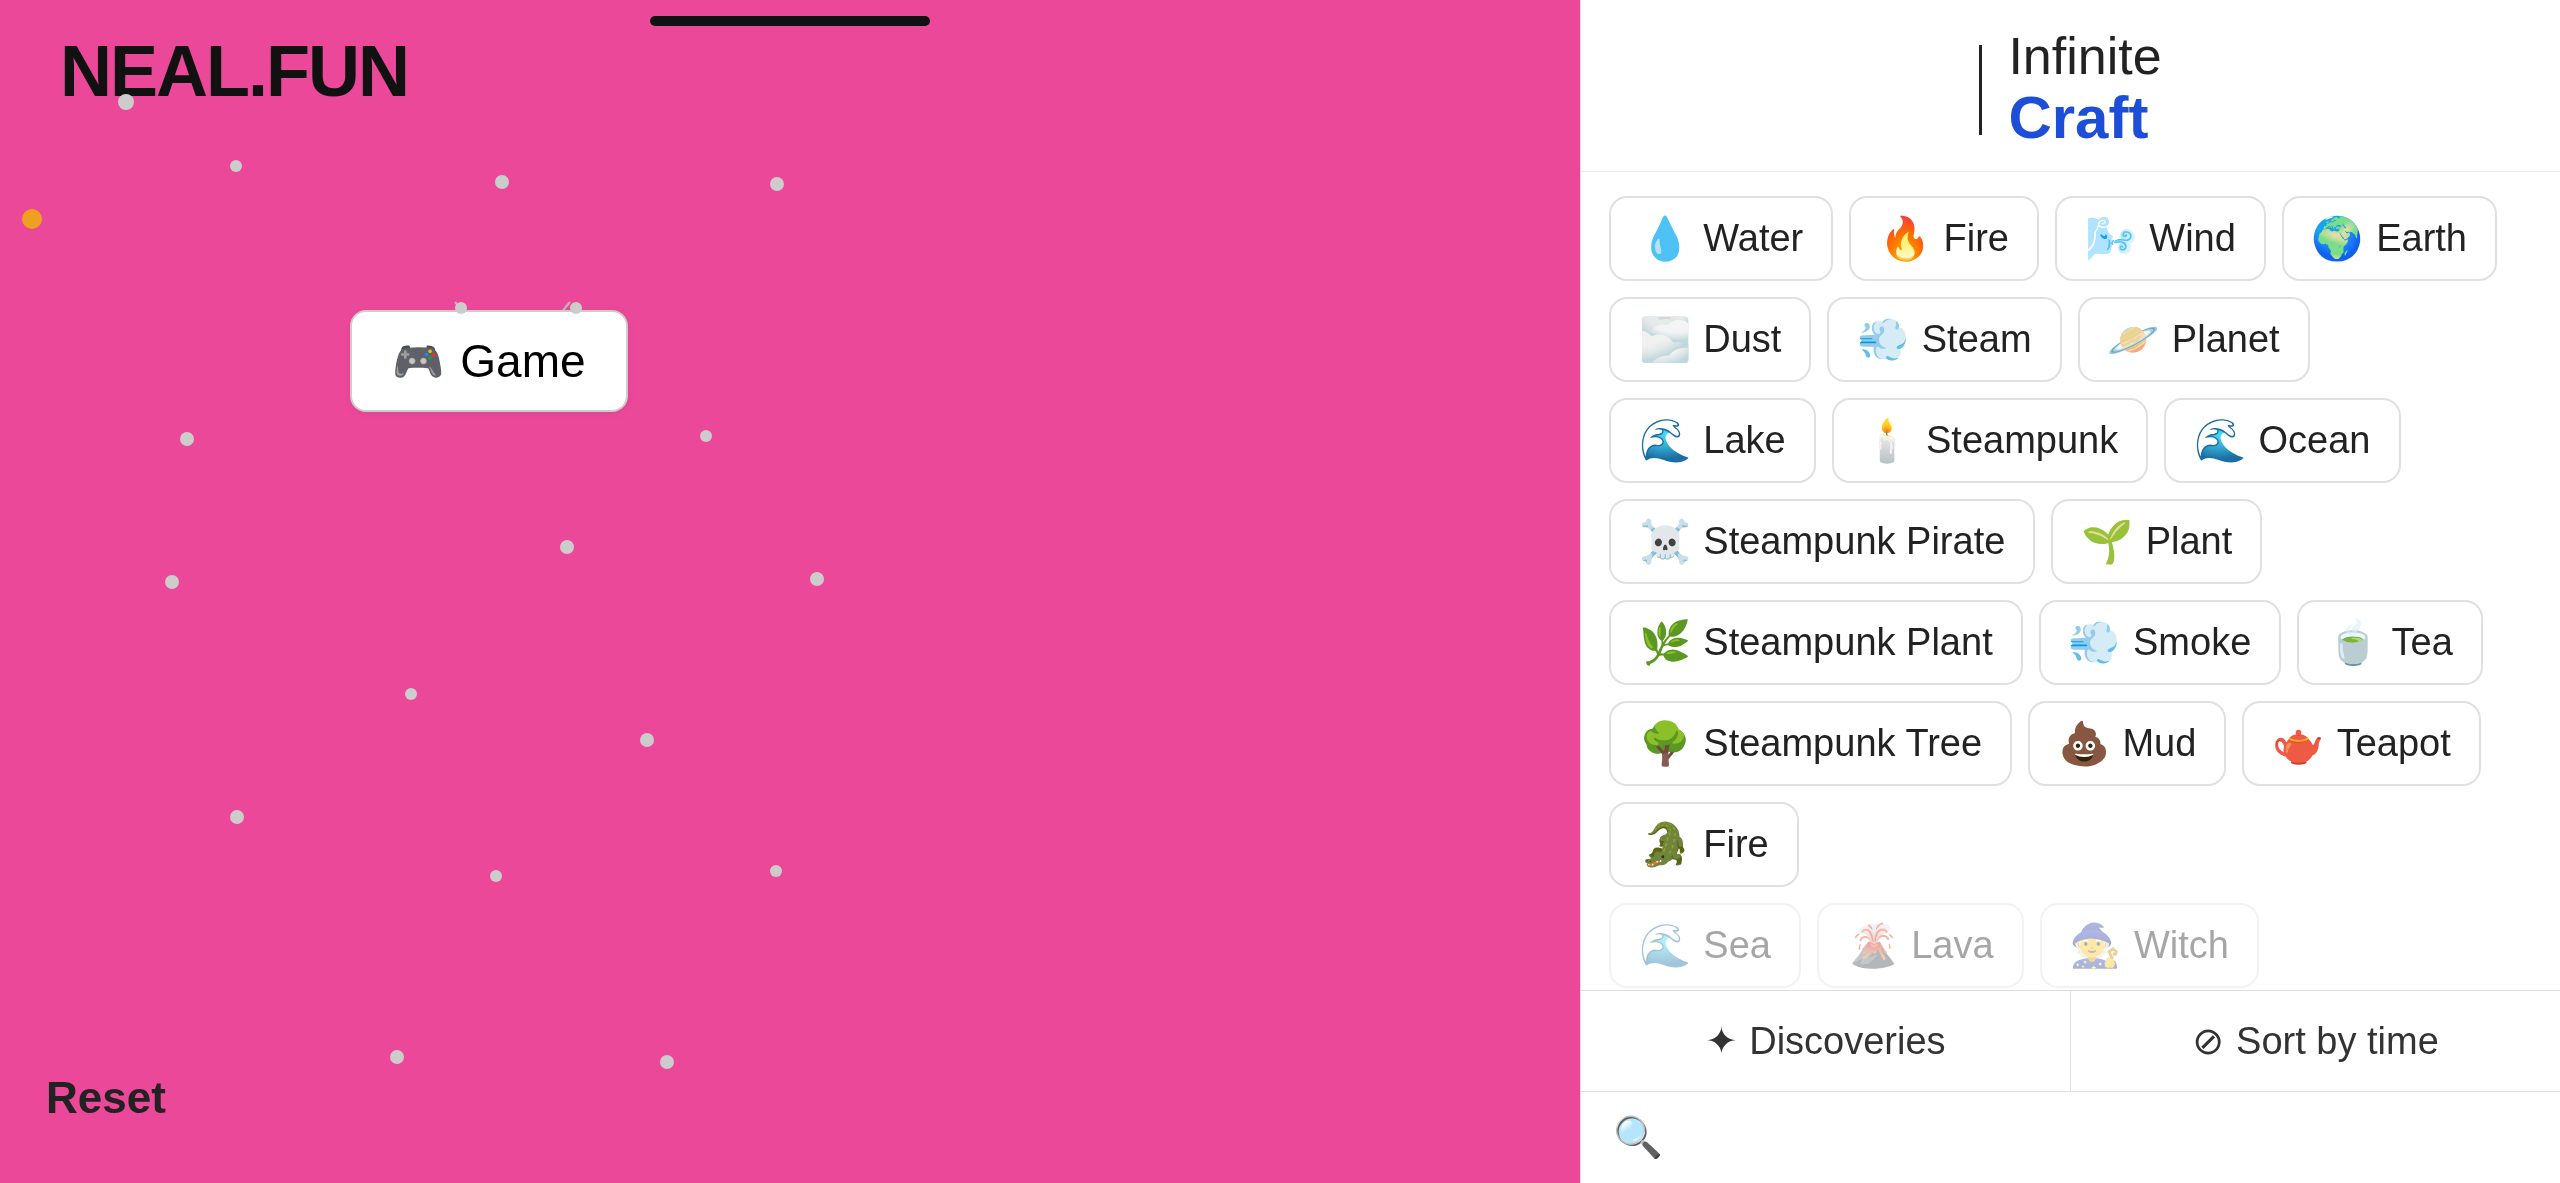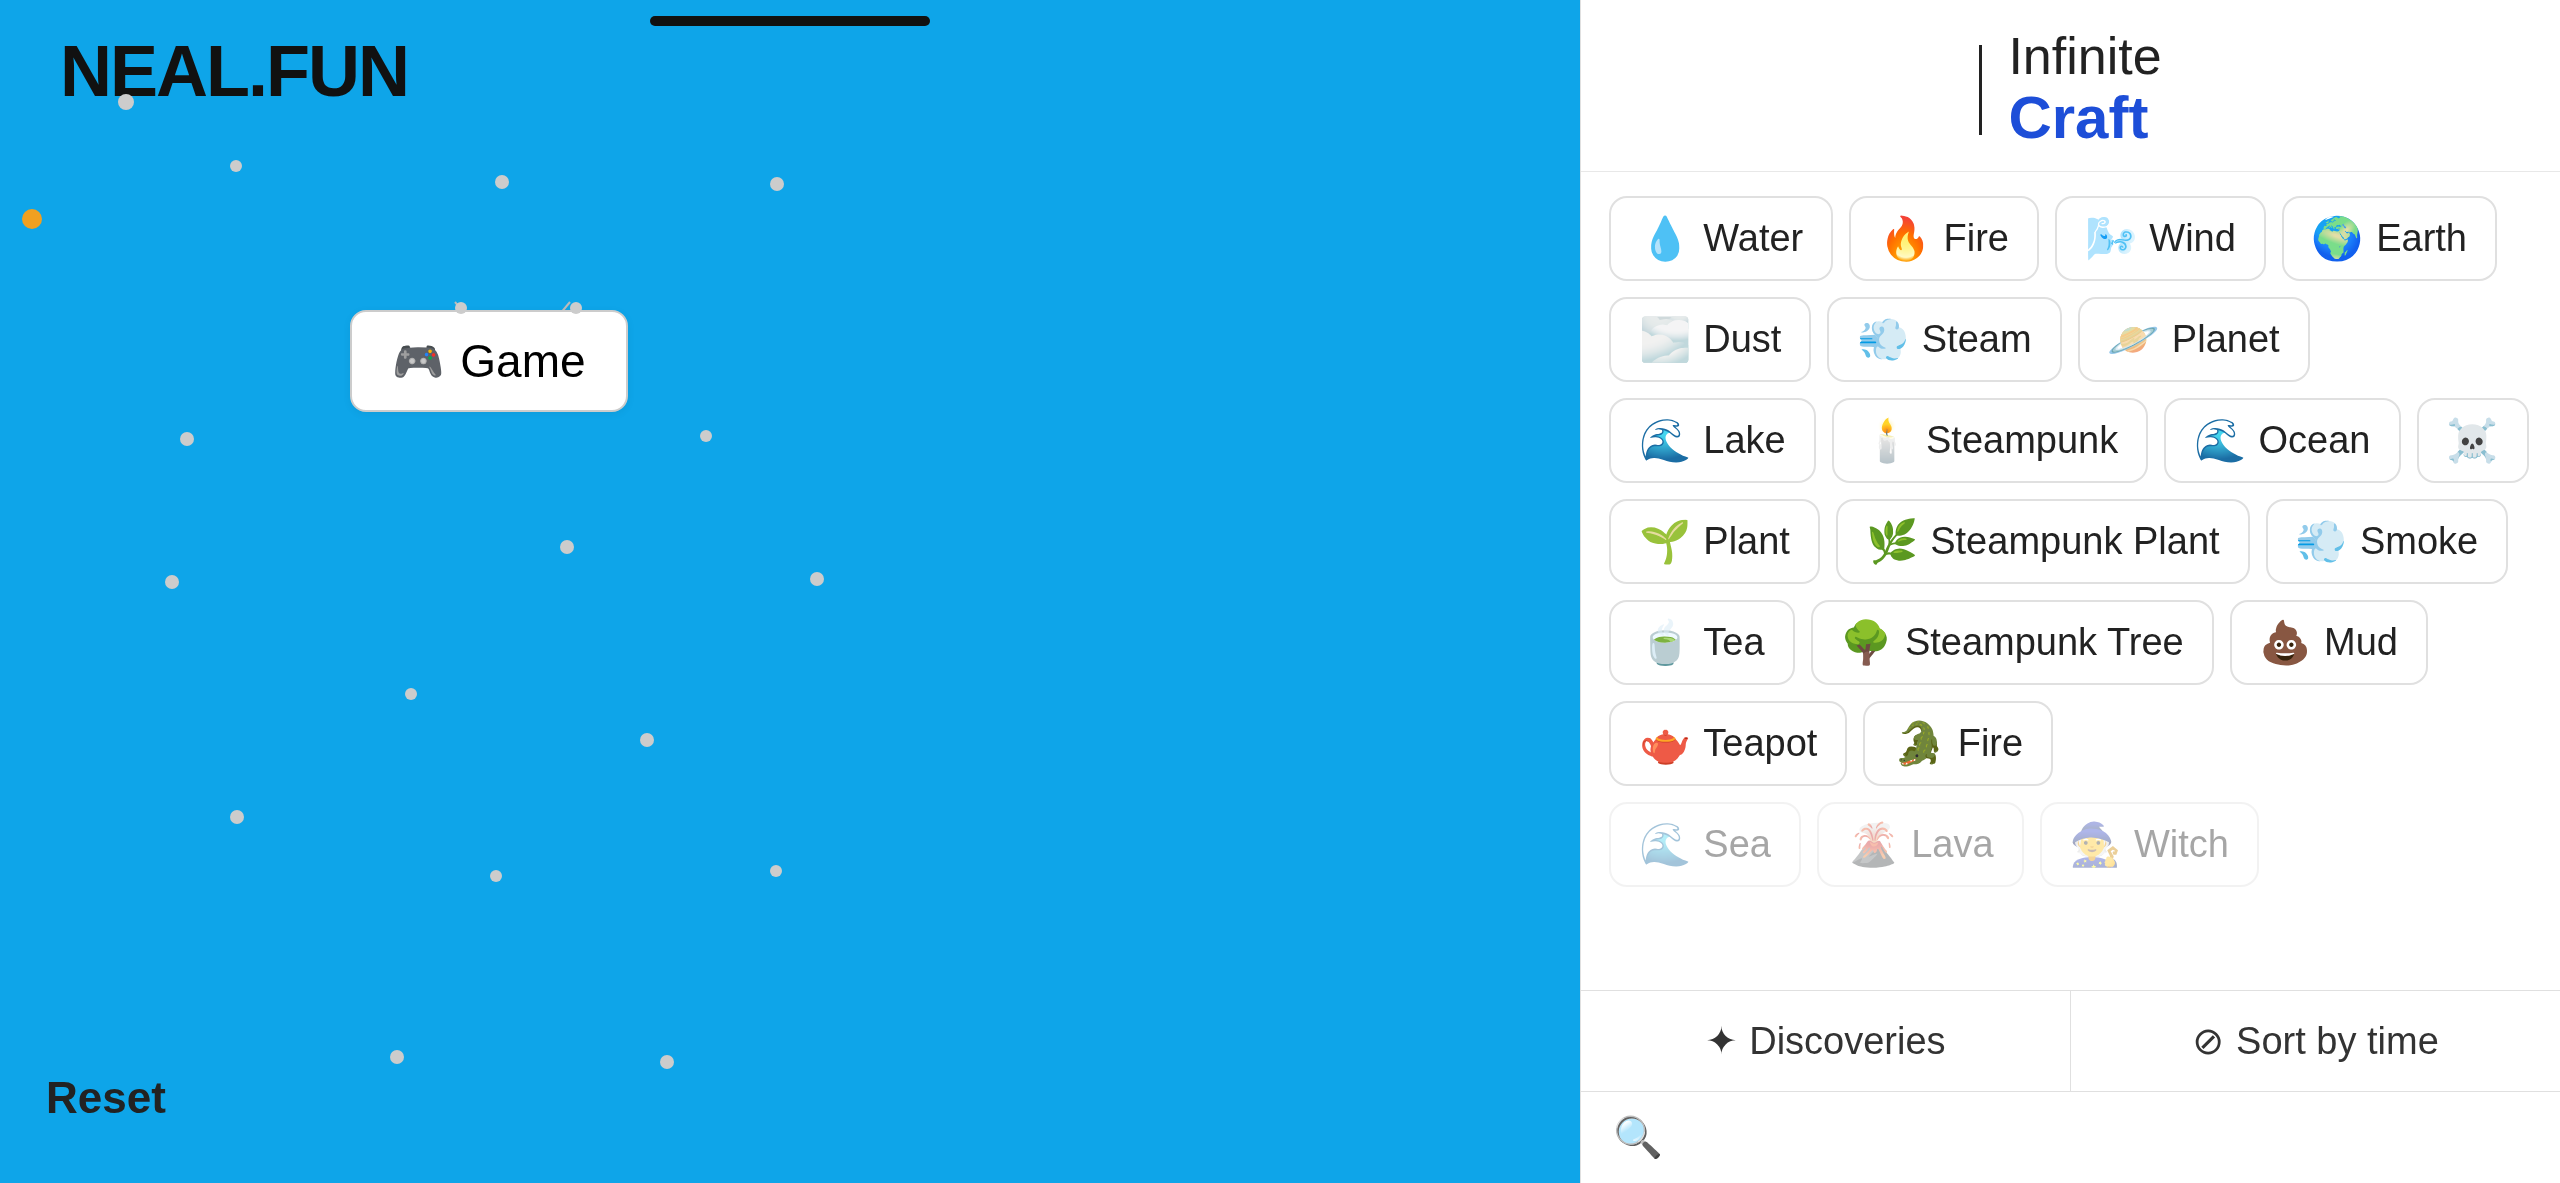--- a/index.html
+++ b/index.html
@@ -11,21 +11,21 @@
       height: 1183px;
       overflow: hidden;
       display: flex;
       position: relative;
     }
 
     
     #canvas-area {
       flex: 1;
       position: relative;
-      background: #0ea5e9;
+      background: #ec4899;
     }
 
     #neal-logo {
       position: absolute;
       top: 30px;
       left: 60px;
       font-size: 72px;
       font-weight: 900;
       font-family: 'Arial Black', sans-serif;
       letter-spacing: -2px;
@@ -330,20 +330,21 @@
         <div class="item-chip">
           <span class="item-emoji">🕯️</span>
           <span>Steampunk</span>
         </div>
         <div class="item-chip">
           <span class="item-emoji">🌊</span>
           <span>Ocean</span>
         </div>
         <div class="item-chip">
           <span class="item-emoji">☠️</span>
+          <span>Steampunk Pirate</span>
         </div>
         <div class="item-chip">
           <span class="item-emoji">🌱</span>
           <span>Plant</span>
         </div>
         <div class="item-chip">
           <span class="item-emoji">🌿</span>
           <span>Steampunk Plant</span>
         </div>
         <div class="item-chip">

